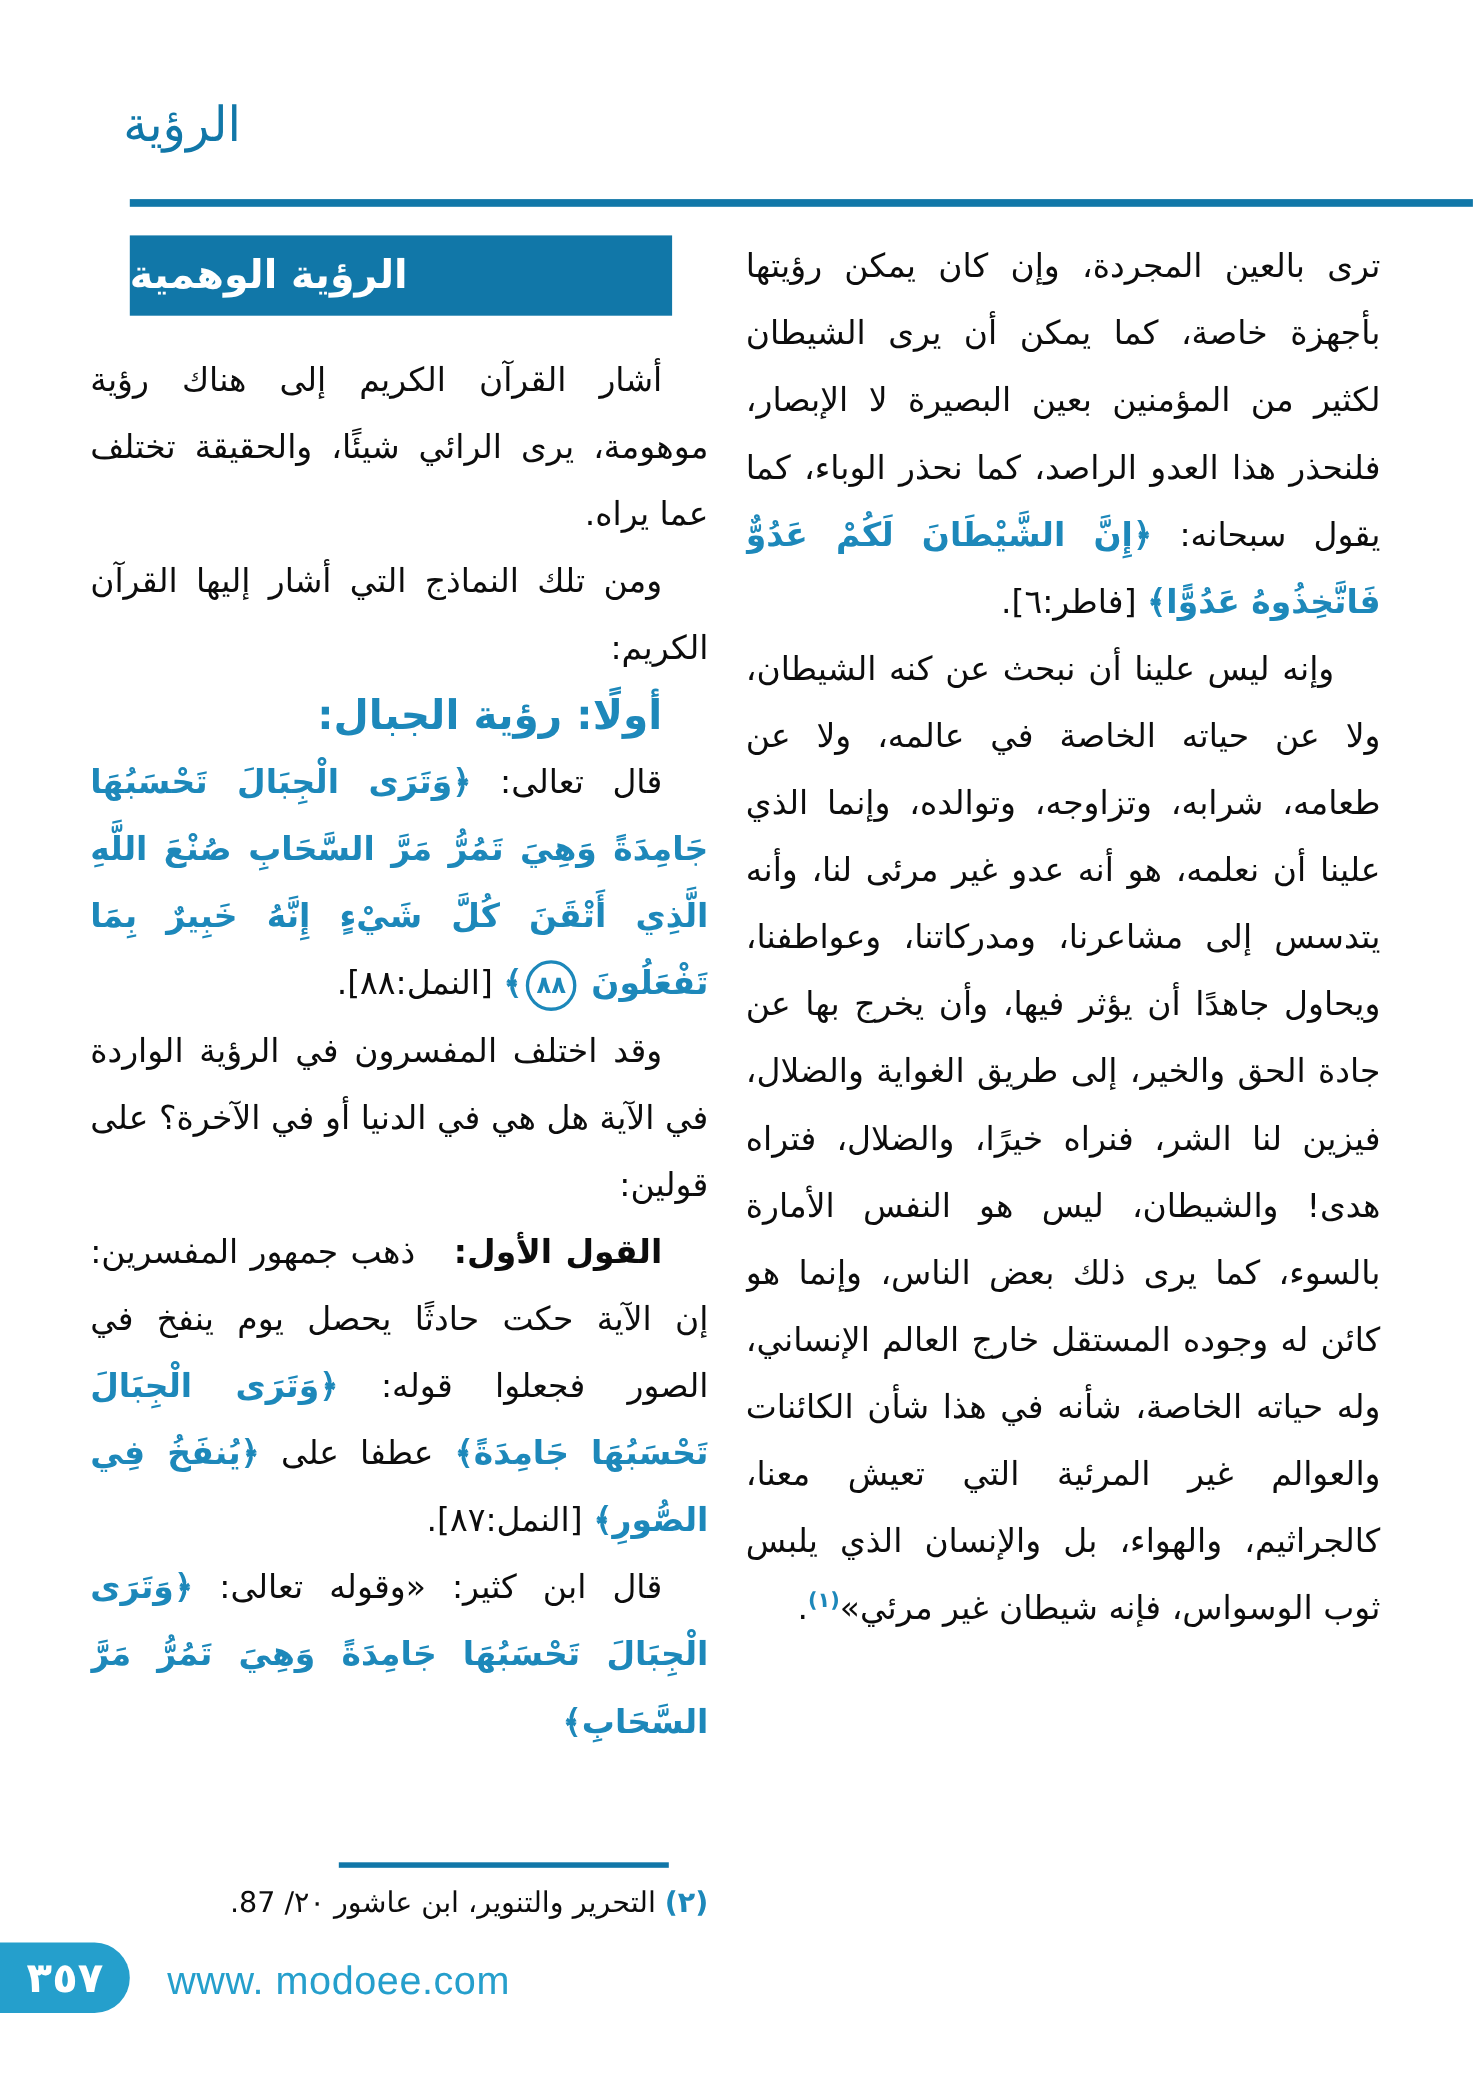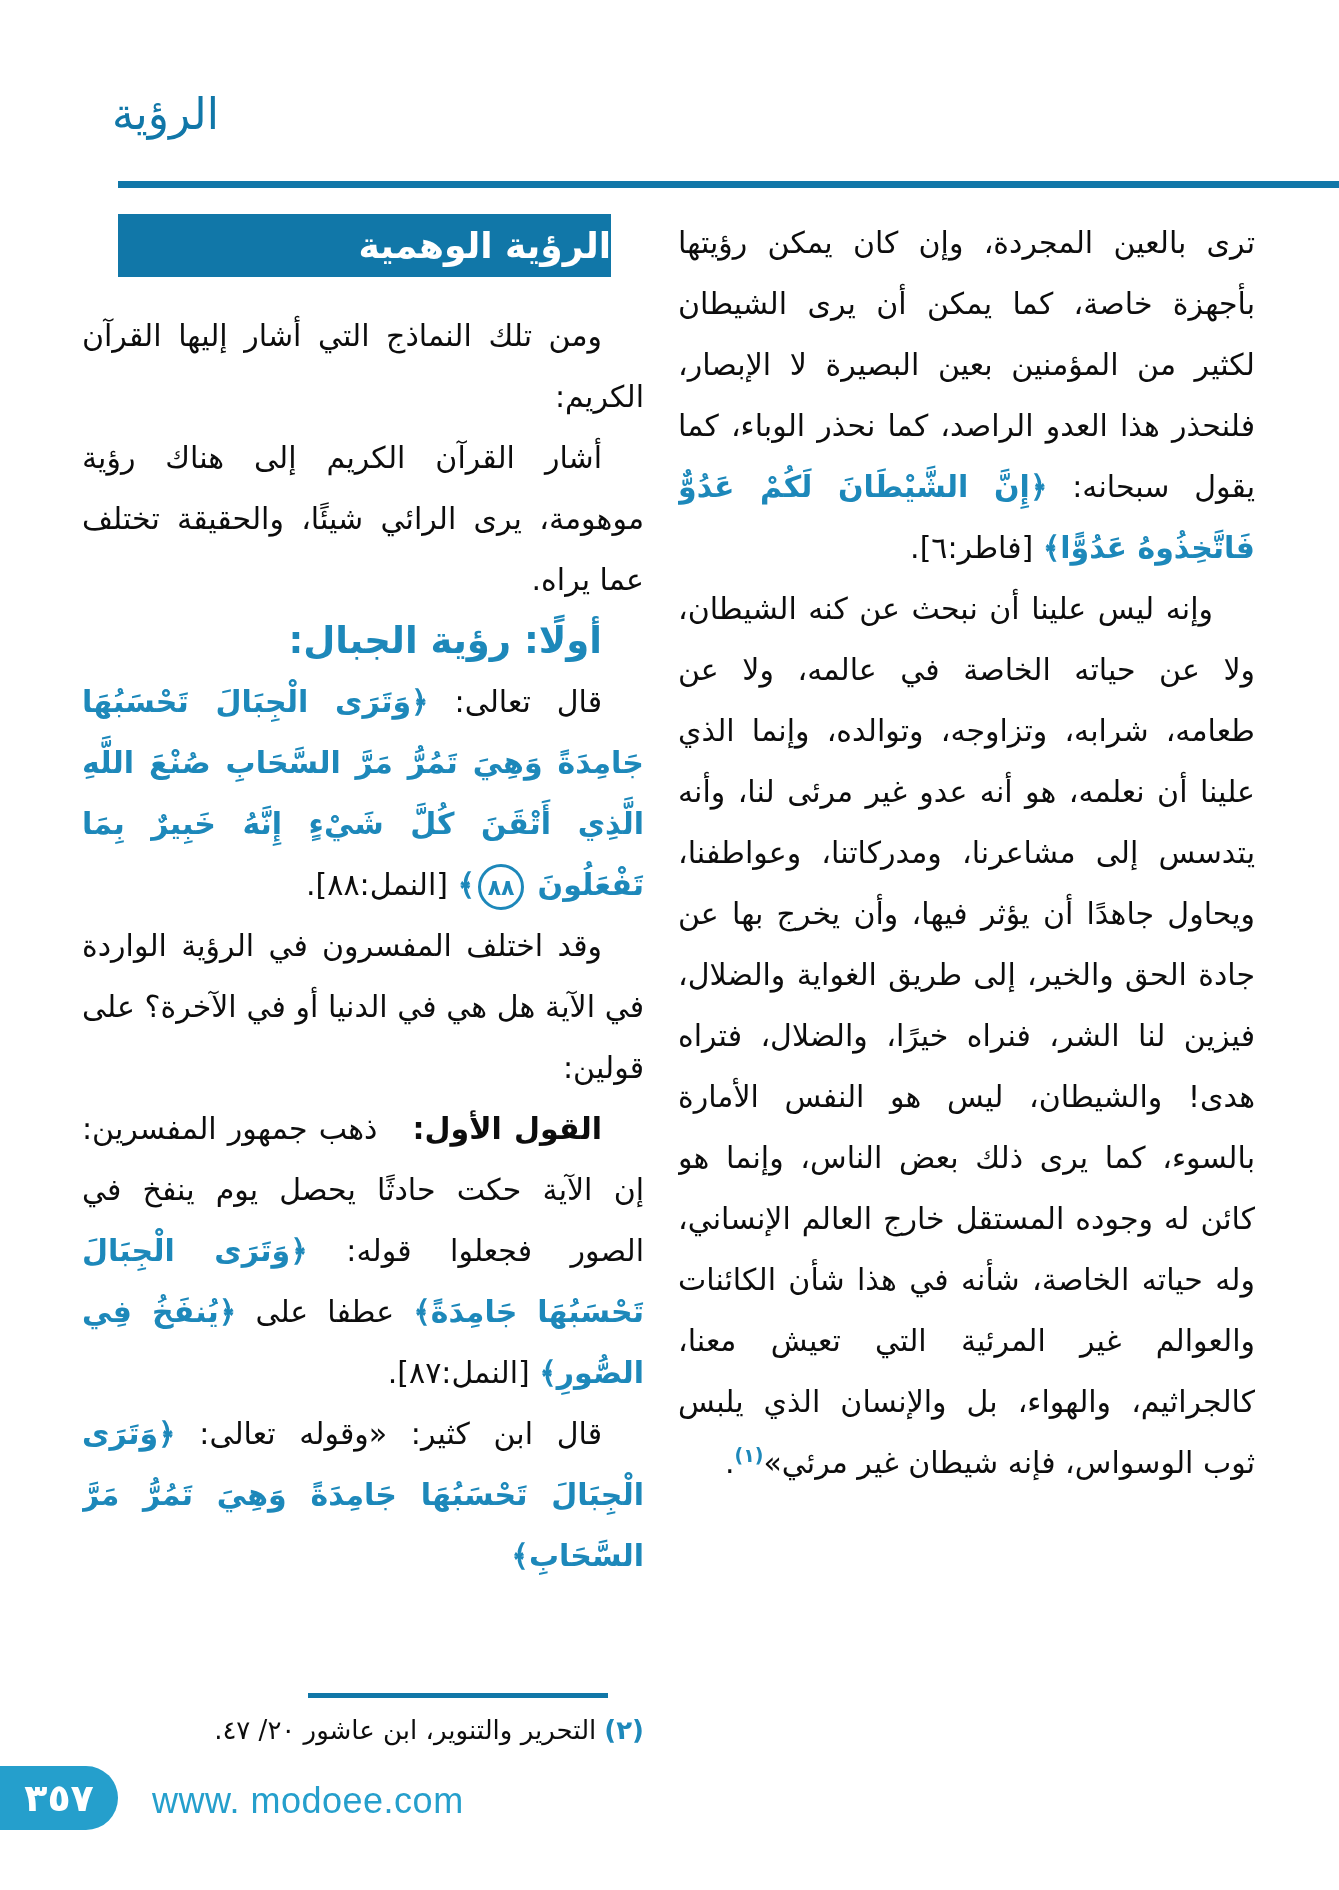--- a/index.html
+++ b/index.html
@@ -64,23 +64,23 @@
   }
   .seg-ayah{
     display:inline-block;width:46px;height:46px;line-height:42px;
     border:3px solid var(--verse);border-radius:50%;
     color:var(--verse);font-size:22px;font-weight:bold;
     text-align:center;text-indent:0;vertical-align:middle;margin:0 3px;
   }
 
   
   .section-box{
-    height:63px;background:var(--accent);
+    height:73px;background:var(--accent);
     margin:2px 33px 28px 36px;
-    display:flex;align-items:center;justify-content:flex-start;
+    display:flex;align-items:center;justify-content:flex-end;
   }
   .section-box span{
     color:#ffffff;font-size:36px;font-weight:bold;
   }
 
   
   .footnote{position:absolute;right:0;left:0;bottom:8px;}
   .fn-rule{height:5px;background:var(--accent);width:300px;margin-bottom:10px;}
   .col-right .fn-rule{margin-right:148px;}
   .col-left .fn-rule{margin-right:36px;}
@@ -122,32 +122,32 @@
           <p class="para"><span class="seg-normal">وإنه ليس علينا أن نبحث عن كنه الشيطان، ولا عن حياته الخاصة في عالمه، ولا عن طعامه، شرابه، وتزاوجه، وتوالده، وإنما الذي علينا أن نعلمه، هو أنه عدو غير مرئى لنا، وأنه يتدسس إلى مشاعرنا، ومدركاتنا، وعواطفنا، ويحاول جاهدًا أن يؤثر فيها، وأن يخرج بها عن جادة الحق والخير، إلى طريق الغواية والضلال، فيزين لنا الشر، فنراه خيرًا، والضلال، فتراه هدى! والشيطان، ليس هو النفس الأمارة بالسوء، كما يرى ذلك بعض الناس، وإنما هو كائن له وجوده المستقل خارج العالم الإنساني، وله حياته الخاصة، شأنه في هذا شأن الكائنات والعوالم غير المرئية التي تعيش معنا، كالجراثيم، والهواء، بل والإنسان الذي يلبس ثوب الوسواس، فإنه شيطان غير مرئي»</span><span class="seg-fnref">(١)</span><span class="seg-normal">.</span></p>
         </div>
     </section>
 
     <section class="column col-left">
       <div class="col-content">
         <div class="section-box">
           <span>الرؤية الوهمية</span>
         </div>
         <div>
+            <p class="para"><span class="seg-normal">أشار القرآن الكريم إلى هناك رؤية موهومة، يرى الرائي شيئًا، والحقيقة تختلف عما يراه.</span></p>
             <p class="para"><span class="seg-normal">ومن تلك النماذج التي أشار إليها القرآن الكريم:</span></p>
-            <p class="para"><span class="seg-normal">أشار القرآن الكريم إلى هناك رؤية موهومة، يرى الرائي شيئًا، والحقيقة تختلف عما يراه.</span></p>
             <p class="para blue-heading"><span class="seg-heading">أولًا: رؤية الجبال:</span></p>
             <p class="para"><span class="seg-normal">قال تعالى: </span><span class="seg-verse">﴿وَتَرَى الْجِبَالَ تَحْسَبُهَا جَامِدَةً وَهِيَ تَمُرُّ مَرَّ السَّحَابِ صُنْعَ اللَّهِ الَّذِي أَتْقَنَ كُلَّ شَيْءٍ إِنَّهُ خَبِيرٌ بِمَا تَفْعَلُونَ </span><span class="seg-ayah">٨٨</span><span class="seg-verse">﴾</span><span class="seg-normal"> [النمل:٨٨].</span></p>
             <p class="para"><span class="seg-normal">وقد اختلف المفسرون في الرؤية الواردة في الآية هل هي في الدنيا أو في الآخرة؟ على قولين:</span></p>
             <p class="para"><span class="seg-bold">القول الأول:</span><span class="seg-normal"> ذهب جمهور المفسرين: إن الآية حكت حادثًا يحصل يوم ينفخ في الصور فجعلوا قوله: </span><span class="seg-verse">﴿وَتَرَى الْجِبَالَ تَحْسَبُهَا جَامِدَةً﴾</span><span class="seg-normal"> عطفا على </span><span class="seg-verse">﴿يُنفَخُ فِي الصُّورِ﴾</span><span class="seg-normal"> [النمل:٨٧].</span></p>
             <p class="para"><span class="seg-normal">قال ابن كثير: «وقوله تعالى: </span><span class="seg-verse">﴿وَتَرَى الْجِبَالَ تَحْسَبُهَا جَامِدَةً وَهِيَ تَمُرُّ مَرَّ السَّحَابِ﴾</span></p>
           </div>
       </div>
       <div class="footnote">
         <div class="fn-rule"></div>
-        <p class="fn-text"><span class="fn-marker">(٢)</span><span>التحرير والتنوير، ابن عاشور ٢٠/ ٤٧.</span></p>
+        <p class="fn-text"><span class="fn-marker">(٢)</span><span>التحرير والتنوير، ابن عاشور ٢٠/ 87.</span></p>
       </div>
     </section>
 
   </main>
 
   <div class="page-pill">
     <span>٣٥٧</span>
   </div>
   <div class="site-url">www. modoee.com</div>
 

